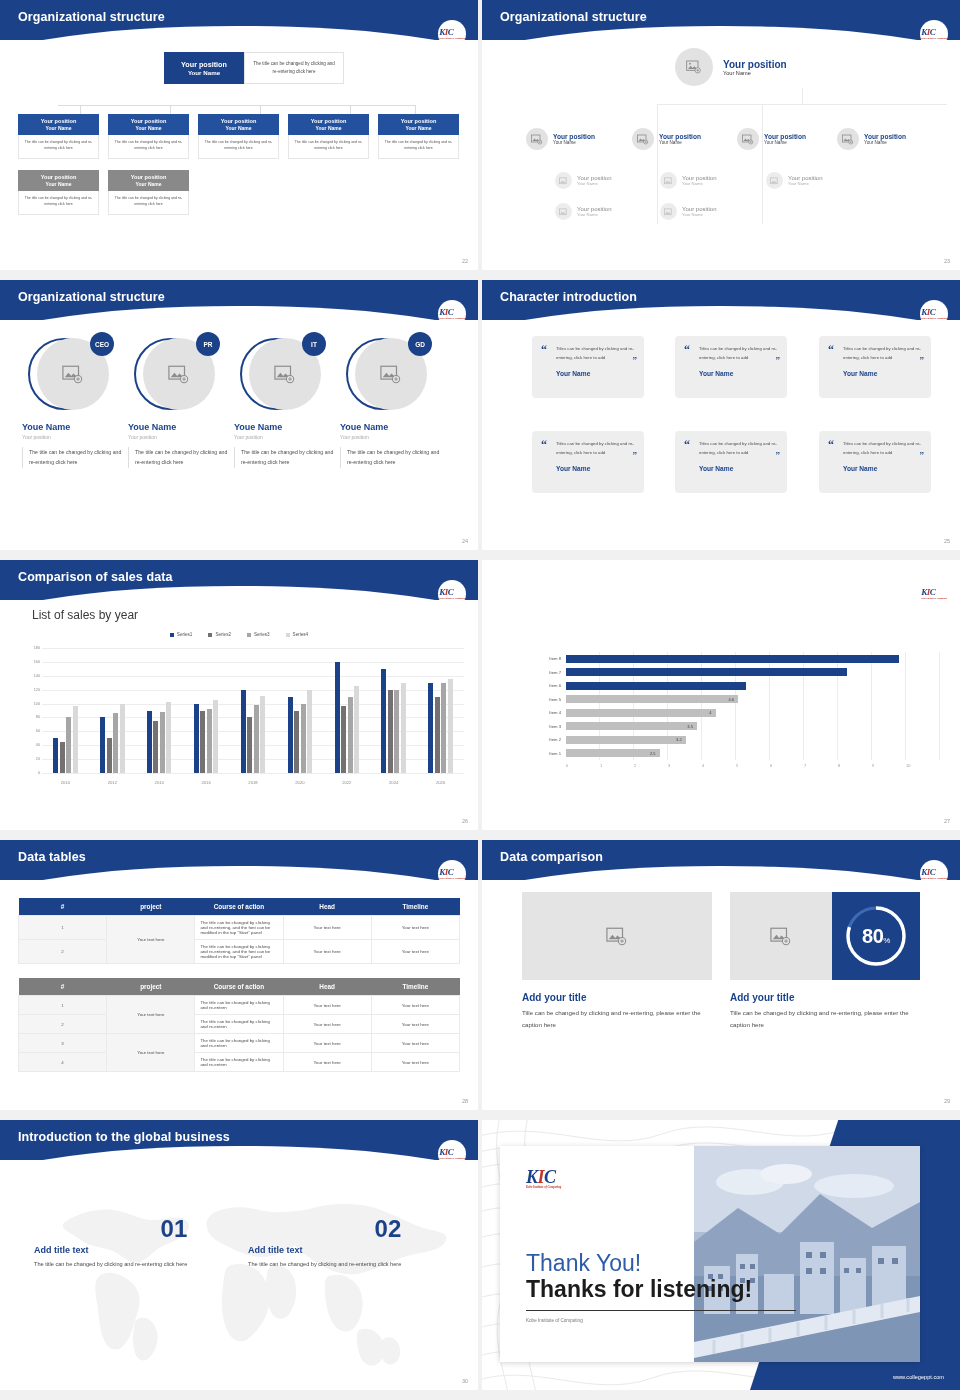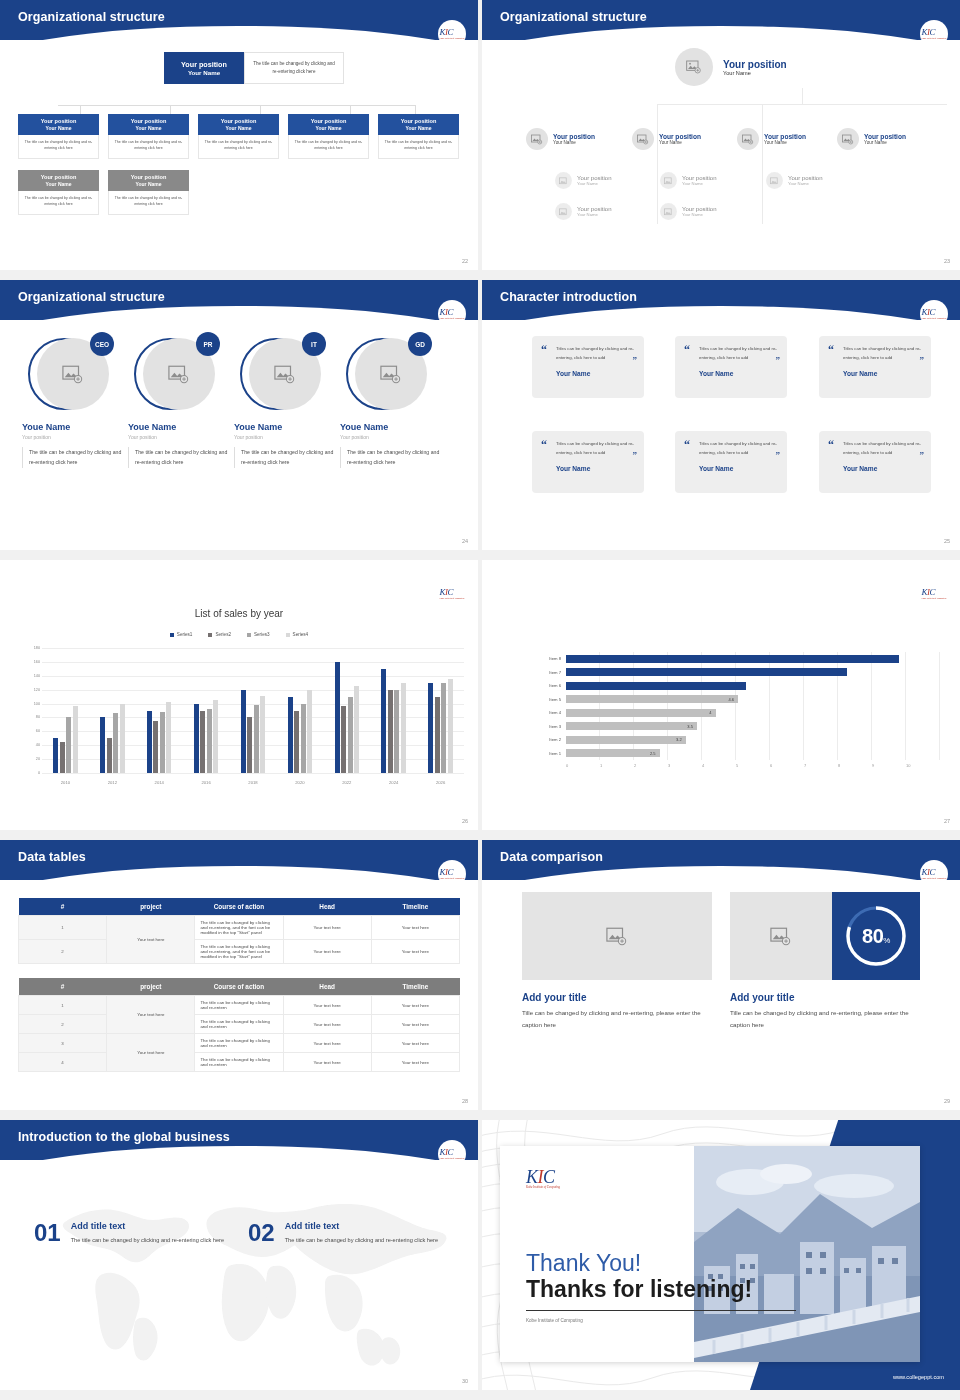--- a/index.html
+++ b/index.html
@@ -39,21 +39,21 @@
     z-index:3;
   }
   .logo-badge{
     position:absolute; right:12px; top:20px; width:28px; height:28px;
     border-radius:50%; background:#fff; z-index:4;
     display:flex; align-items:center; justify-content:center;
     box-shadow:0 0 0 0 rgba(0,0,0,0);
   }
   .kic {
     font-family:"Liberation Serif", serif;
-    font-style:italic; font-weight:normal; font-size:9px;
+    font-style:italic; font-weight:bold; font-size:9px;
     letter-spacing:-0.5px; line-height:1;
   }
   .kic .k{color:#1b4289;} .kic .i{color:#c0392b;} .kic .c{color:#1b4289;}
   .kic-sub{font-size:2.2px; color:#c0392b; letter-spacing:0;}
   .pgnum{
     position:absolute; right:10px; bottom:6px; font-size:5.5px; color:#9a9a9a;
   }
   
   .s22-top{position:absolute; left:164px; top:52px; display:flex; }
   .bx-blue{
@@ -142,21 +142,21 @@
   }
   .q-mark.end{left:auto; right:7px; top:20px; font-size:9px;}
   .q-text{font-size:4.3px; color:#4b4b4b; line-height:2; }
   .q-name{font-size:6.6px; font-weight:bold; color:#1b4289; margin-top:8px;}
   .q-av{
     position:absolute; left:-14px; bottom:-10px; width:24px; height:24px;
     border-radius:50%; background:#e7e7e7;
     display:flex; align-items:center; justify-content:center; z-index:-1;
   }
   
-  .ch-title{position:absolute; width:100%; top:48px; text-align:center; font-size:10px; color:#3a3a3a;}
+  .ch-title{position:absolute; width:100%; top:48px; text-align:left; font-size:12px; color:#3a3a3a;margin-left:32px;}
   .legend{position:absolute; width:100%; top:72px; display:flex; justify-content:center; gap:16px;}
   .lg{display:flex; align-items:center; gap:3px; font-size:4.6px; color:#555;}
   .lg i{width:4px; height:4px; display:block;}
   .plot{position:absolute; left:42px; top:88px; right:14px; height:125px;}
   .yax{position:absolute; left:-26px; top:0; width:24px; height:100%;}
   .yax span{position:absolute; right:0; font-size:3.8px; color:#8b8b8b; transform:translateY(-50%);}
   .gl{position:absolute; left:0; right:0; height:1px; background:#ededed;}
   .xax{position:absolute; left:0; right:0; bottom:-12px; display:flex;}
   .xax span{flex:1; text-align:center; font-size:4.2px; color:#8b8b8b;}
   .groups{position:absolute; left:0; right:0; bottom:0; top:0; display:flex; align-items:flex-end;}
@@ -196,21 +196,21 @@
   .dc-pct{width:88px; background:#1b4289; position:relative; display:flex; align-items:center; justify-content:center;}
   .dc-num{position:relative; z-index:2; color:#fff; font-size:20px; font-weight:bold; letter-spacing:-.5px;}
   .dc-num sub{font-size:8px; font-weight:normal; vertical-align:baseline;}
   .dc-title{font-size:10px; font-weight:bold; color:#1b4289; margin-top:12px;}
   .dc-desc{font-size:6.2px; color:#4b4b4b; line-height:1.9; margin-top:4px;}
   
   .map-bg{
     position:absolute; left:0; top:40px; right:0; bottom:0;
     opacity:.9; display:flex; align-items:center; justify-content:center;
   }
-  .num-block{position:absolute; top:98px; display:flex; align-items:center; gap:10px;}
+  .num-block{position:absolute; top:98px; display:flex; align-items:flex-end; gap:2px;flex-direction:column;}
   .big-num{font-size:24px; font-weight:bold; color:#1b4289; line-height:.9;}
   .nb-title{font-size:9px; font-weight:bold; color:#1b4289; margin-top:3px;}
   .nb-desc{font-size:5.6px; color:#4b4b4b; line-height:2.1; margin-top:4px;}
   
   .ty{position:relative; width:478px; height:270px; background:#fff; overflow:hidden;}
   .ty-lines{position:absolute; inset:0; }
   .ty-blue-tr{
     position:absolute; right:0; top:0; width:210px; height:270px; background:#1b4289;
     clip-path: polygon(42% 0, 100% 0, 100% 100%, 0% 100%);
   }
@@ -645,20 +645,23 @@
               <path d="M5 21c0-4 3.2-6.5 7-6.5S19 17 19 21z" fill="#fff"></path>
             </svg>
           </div>
       </div>
     </div>
 
     <div class="pgnum">25</div>
   </div>
 
   <div class="slide">
+    <div class="hdr">
+      <div class="hdr-title">Comparison of sales data</div>
+    </div>
     <div class="logo-badge">
       <div class="kic"><span class="k">K</span><span class="i">I</span><span class="c">C</span><div class="kic-sub">Kobe Institute of Computing</div></div>
     </div>
 
     <div class="ch-title">List of sales by year</div>
     <div class="legend" id="bar-legend">
         <div class="lg">
           <i style="background: rgb(27, 66, 137);"></i>
           <span>Series1</span>
         </div>

